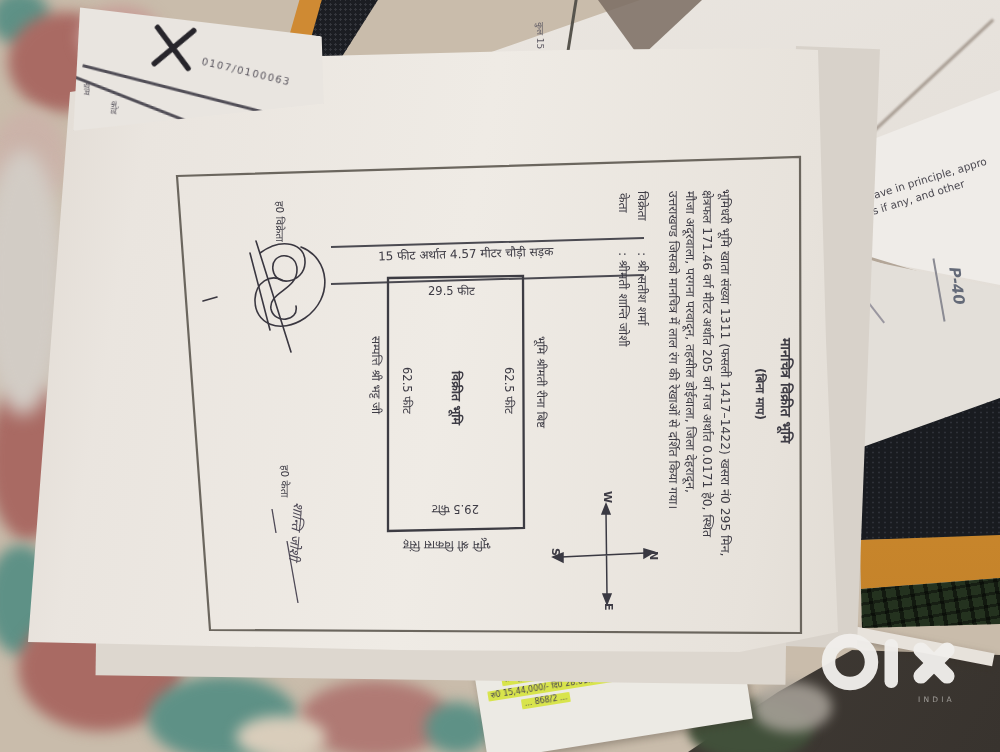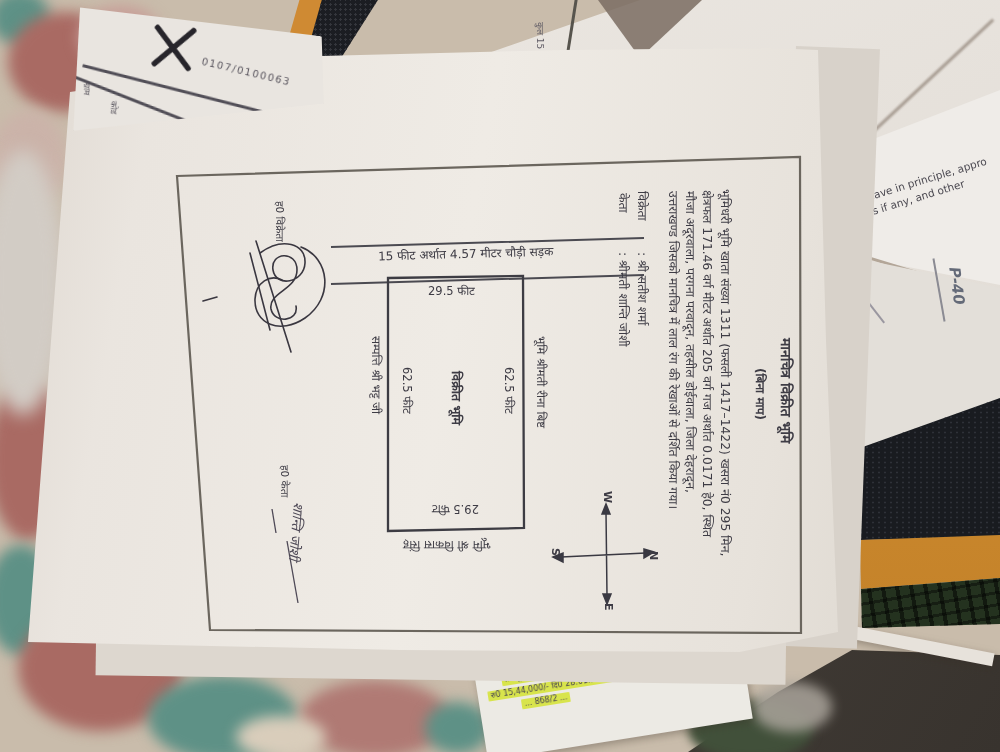--- a/index.html
+++ b/index.html
@@ -152,14 +152,25 @@
       <path d="M6,10 L44,44 M42,6 L10,46" stroke="#27252b" stroke-width="5.5" stroke-linecap="round" fill="none"></path>
     </svg>
     <span class="t" style="left:66px;top:2px;font-size:8.5px;color:#5c5861;transform:rotate(8deg);">दर्ज</span>
     <span class="t" style="left:130px;top:44px;font-size:10px;letter-spacing:1.5px;color:#57535c;transform:rotate(2deg);">0107/0100063</span>
     <div class="abs" style="left:14px;top:80px;width:205px;height:2.5px;background:#514e57;transform:rotate(3deg);"></div>
     <div class="abs" style="left:4px;top:100px;width:150px;height:2.5px;background:#514e57;transform:rotate(10deg);"></div>
     <span class="t" style="left:26px;top:92px;font-size:8.5px;color:#5c5861;transform:rotate(80deg);transform-origin:0 0;">ग्राम</span>
     <span class="t" style="left:56px;top:104px;font-size:8.5px;color:#5c5861;transform:rotate(80deg);transform-origin:0 0;">कोड</span>
   </div>
 
+  <div class="abs" style="left:822px;top:630px;opacity:.96;">
+    <svg width="150" height="80" viewBox="0 0 150 80">
+      <circle cx="28" cy="32" r="21.5" fill="none" stroke="#f1efec" stroke-width="13.5"></circle>
+      <rect x="62.5" y="9" width="13.5" height="49" rx="6.5" fill="#f1efec"></rect>
+      <g fill="#f1efec">
+        <rect x="86" y="25.5" width="52" height="15" rx="7.5" transform="rotate(45 112 33)"></rect>
+        <rect x="86" y="25.5" width="52" height="15" rx="7.5" transform="rotate(-45 112 33)"></rect>
+      </g>
+      <text x="96" y="72" font-size="7.5" letter-spacing="3.2" fill="rgba(242,240,237,0.55)" font-family="DejaVu Sans, sans-serif">INDIA</text>
+    </svg>
+  </div>
 
 </div>
 
 </body></html>

